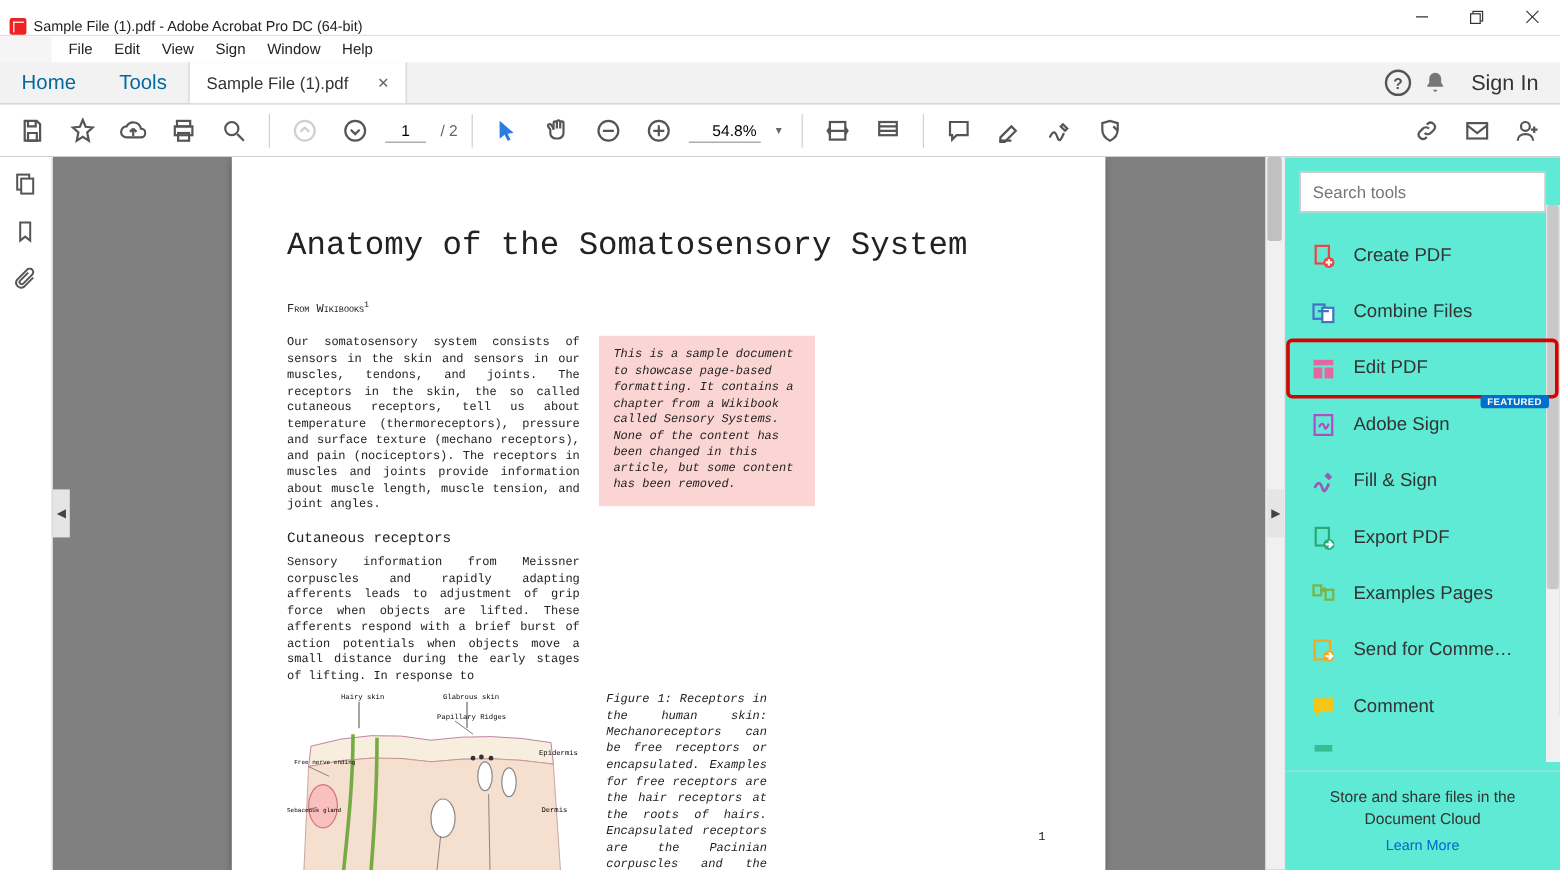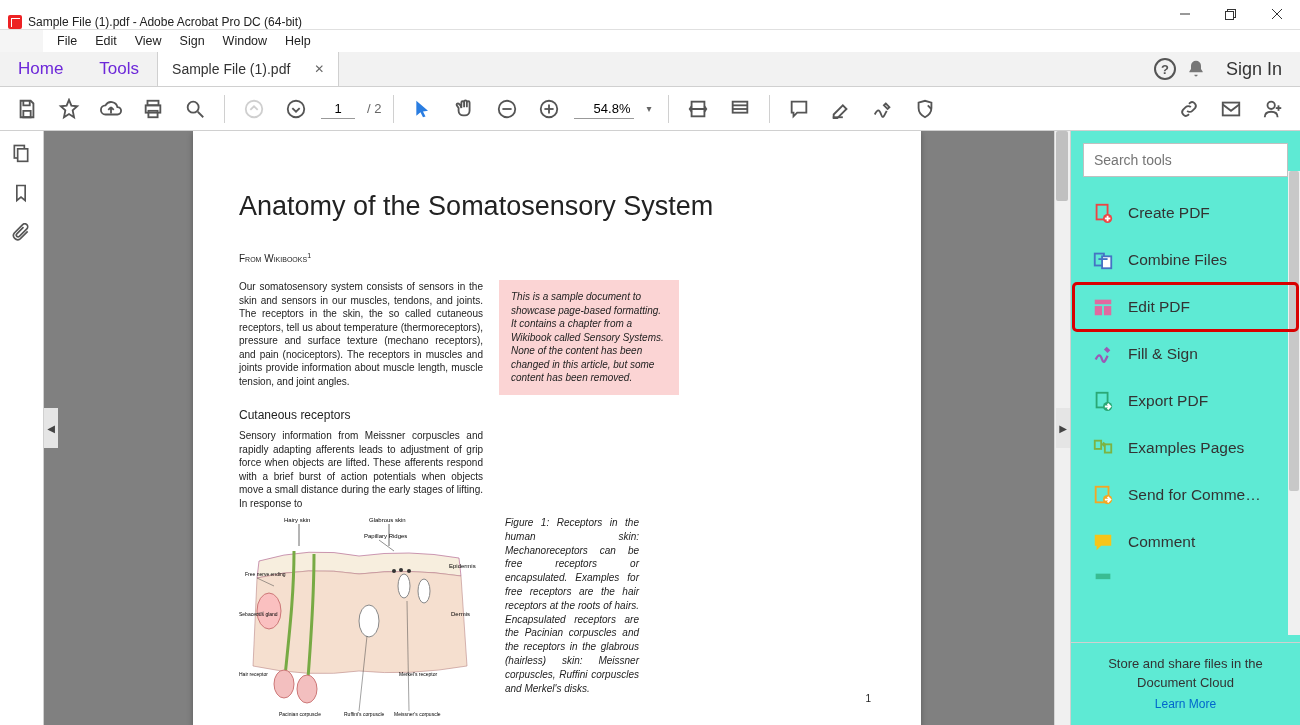--- a/index.html
+++ b/index.html
@@ -6,21 +6,21 @@
 body { font-family: "Segoe UI", Arial, sans-serif; font-size: 13px; color: #333; background: #f5f5f5; width: 1300px; height: 725px; overflow: hidden; display: flex; flex-direction: column; }
 .titlebar { height: 30px; background: #fff; display: flex; align-items: flex-end; padding-left: 8px; border-bottom: 1px solid #e0e0e0; }
 .titlebar .app-icon { width: 14px; height: 14px; background: #ed2224; border-radius: 2px; margin-right: 6px; position: relative; }
 .titlebar .app-icon::after { content: ""; position: absolute; width: 8px; height: 8px; border: 1px solid #fff; border-right: none; border-bottom: none; left: 3px; top: 3px; }
 .titlebar .title-text { font-size: 12px; color: #222; }
 .win-controls { margin-left: auto; display: flex; }
 .win-btn { width: 46px; height: 30px; display: flex; align-items: center; justify-content: center; color: #333; font-size: 14px; }
 .menubar { height: 22px; background: #fff; display: flex; align-items: center; padding: 0 6px; gap: 2px; margin-left: 43px; }
 .menubar .mitem { padding: 2px 8px; font-size: 12.5px; color: #222; }
 .apptabs { height: 35px; background: #f2f2f2; display: flex; align-items: stretch; border-bottom: 1px solid #d0d0d0; position: relative; }
-.apptabs .tab { padding: 0 18px; display: flex; align-items: center; font-size: 16px; color: #6d28d9; cursor: pointer; }
+.apptabs .tab { padding: 0 18px; display: flex; align-items: center; font-size: 16px; color: #0369a1; cursor: pointer; }
 .apptabs .tab.home, .apptabs .tab.tools { font-size: 17px; }
 .apptabs .doc-tab { background: #fff; border-left: 1px solid #d0d0d0; border-right: 1px solid #d0d0d0; display:flex; align-items:center; padding: 0 14px; gap: 24px; font-size: 14px; }
 .apptabs .close-x { font-size: 12px; color: #666; cursor:pointer; }
 .apptabs .right-area { margin-left:auto; display:flex; align-items:center; gap: 10px; padding-right: 18px; }
 .circle-icon { width: 22px; height: 22px; border: 2px solid #555; border-radius: 50%; display:inline-flex; align-items:center; justify-content:center; font-size:13px; color:#555; font-weight:bold;}
 .bell-icon { width: 20px; height: 20px; color:#777; }
 .signin { font-size: 18px; color: #333; padding-left: 10px; }
 .toolbar { height: 44px; background: #fff; border-bottom: 1px solid #d0d0d0; display:flex; align-items:center; padding: 0 10px; gap: 8px; }
 .toolbar .tbtn { width: 34px; height: 34px; display:flex; align-items:center; justify-content:center; color:#555; cursor:pointer; border-radius:3px; }
 .toolbar .sep { width:1px; height:28px; background:#d0d0d0; margin: 0 4px; }
@@ -30,21 +30,21 @@
 .toolbar .zoom-caret { font-size: 10px; color:#666; padding: 0 4px; cursor:pointer; }
 .toolbar .right-tools { margin-left:auto; display:flex; align-items:center; gap:8px; }
 .content { flex: 1; display: flex; overflow:hidden; background:#fff; }
 .left-rail { width: 44px; background:#fff; border-right: 1px solid #d0d0d0; display:flex; flex-direction:column; align-items:center; padding-top: 12px; gap: 18px; }
 .left-rail .ricon { width: 22px; height: 22px; color:#555; cursor:pointer; }
 .doc-area { flex:1; background:#808080; position:relative; display:flex; justify-content:center; overflow:auto; }
 .left-collapse { position:absolute; left:0; top: 50%; transform: translateY(-50%); width: 14px; height: 40px; background:#e5e5e5; display:flex;align-items:center;justify-content:center; font-size:10px; color:#444; cursor:pointer; z-index: 5; }
 .right-collapse { position:absolute; right:0; top: 50%; transform: translateY(-50%); width: 14px; height: 40px; background:#e5e5e5; display:flex;align-items:center;justify-content:center; font-size:10px; color:#444; cursor:pointer; z-index: 5; }
 .scroll-track { position:absolute; right: 0; top:0; bottom:0; width: 16px; background:#f0f0f0; border-left:1px solid #d5d5d5; }
 .scroll-thumb { position:absolute; right:2px; top: 0; width:12px; height: 70px; background:#c0c0c0; border-radius:2px; }
-.page { width: 728px; min-height: 595px; background:#fff; margin-top: 0; box-shadow: 0 2px 6px rgba(0,0,0,.3); padding: 60px 58px 30px 46px; font-family: Liberation Sans, sans-serif; color:#222; position:relative; }
+.page { width: 728px; min-height: 595px; background:#fff; margin-top: 0; box-shadow: 0 2px 6px rgba(0,0,0,.3); padding: 60px 58px 30px 46px; font-family: Liberation Mono, monospace; color:#222; position:relative; }
 .page h1 { font-size: 27px; font-weight: 400; margin-bottom: 30px; }
 .page .from { font-size: 10px; font-variant: small-caps; margin-bottom: 16px; }
 .page .from sup { font-size: 7px; }
 .page .columns { display:flex; gap: 16px; }
 .page .col-left { width: 244px; font-size: 10px; text-align: justify; line-height: 1.35; }
 .page .callout { width: 180px; background: #fbd4d4; font-style: italic; font-size: 10px; padding: 10px 12px; line-height: 1.35; align-self:flex-start; }
 .page .subhead { font-size: 12px; margin: 12px 0 6px 0; }
 .page .figure-block { display:flex; gap: 16px; margin-top: 6px; }
 .page .skinfig { width: 250px; height: 210px; }
 .page .figcaption { width: 134px; font-size: 10px; font-style: italic; text-align: justify; line-height: 1.38; }
@@ -366,20 +366,28 @@
         <span>Combine Files</span>
       </div>
       <div class="tool-item highlighted">
         <svg class="ticon" viewBox="0 0 24 24">
             <rect x="3" y="4" width="18" height="5" fill="#e06aa0"></rect>
             <rect x="3" y="11" width="8" height="10" fill="#e06aa0"></rect>
             <rect x="13" y="11" width="8" height="10" fill="#e06aa0"></rect>
           </svg>
         <span>Edit PDF</span>
       </div>
+      <div class="tool-item" style="position:relative;">
+        <span class="featured-badge">FEATURED</span>
+        <svg class="ticon" viewBox="0 0 24 24">
+            <rect x="4" y="3" width="16" height="18" fill="none" stroke="#b44bc4" stroke-width="2"></rect>
+            <path d="M8 14c2-4 4-4 5 0s3-2 4-3" stroke="#b44bc4" stroke-width="2" fill="none"></path>
+          </svg>
+        <span>Adobe Sign</span>
+      </div>
       <div class="tool-item">
         <svg class="ticon" viewBox="0 0 24 24">
             <path d="M4 18c3-6 5-6 7 0s4 0 6-4" stroke="#9b59b6" stroke-width="2.5" fill="none"></path>
             <path d="M16 4l4 4-3 3-4-4 3-3z" fill="#9b59b6"></path>
           </svg>
         <span>Fill &amp; Sign</span>
       </div>
       <div class="tool-item">
         <svg class="ticon" viewBox="0 0 24 24">
             <rect x="5" y="3" width="12" height="16" fill="none" stroke="#2aa876" stroke-width="2"></rect>

